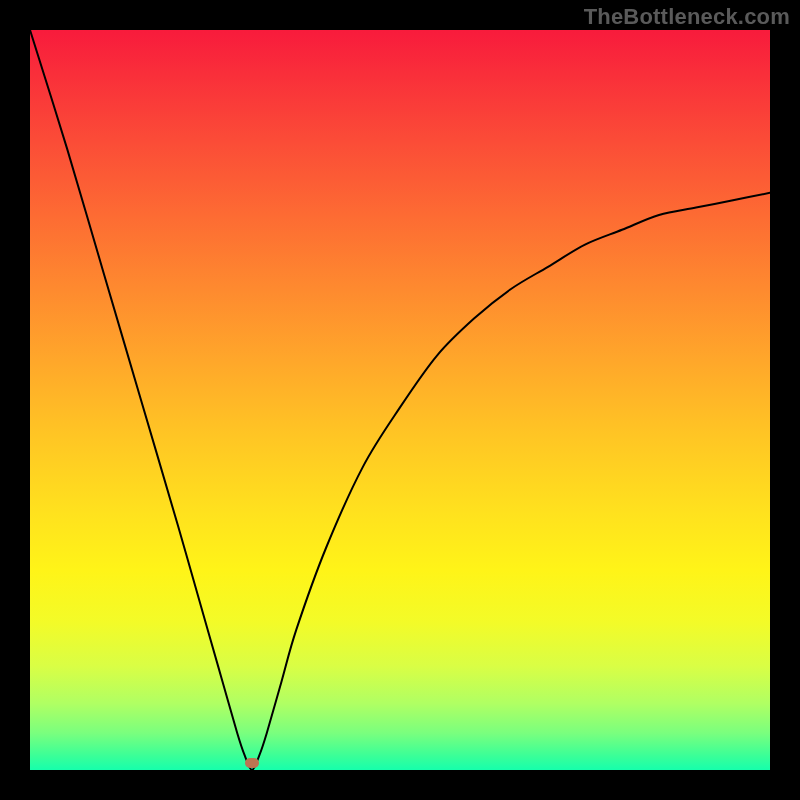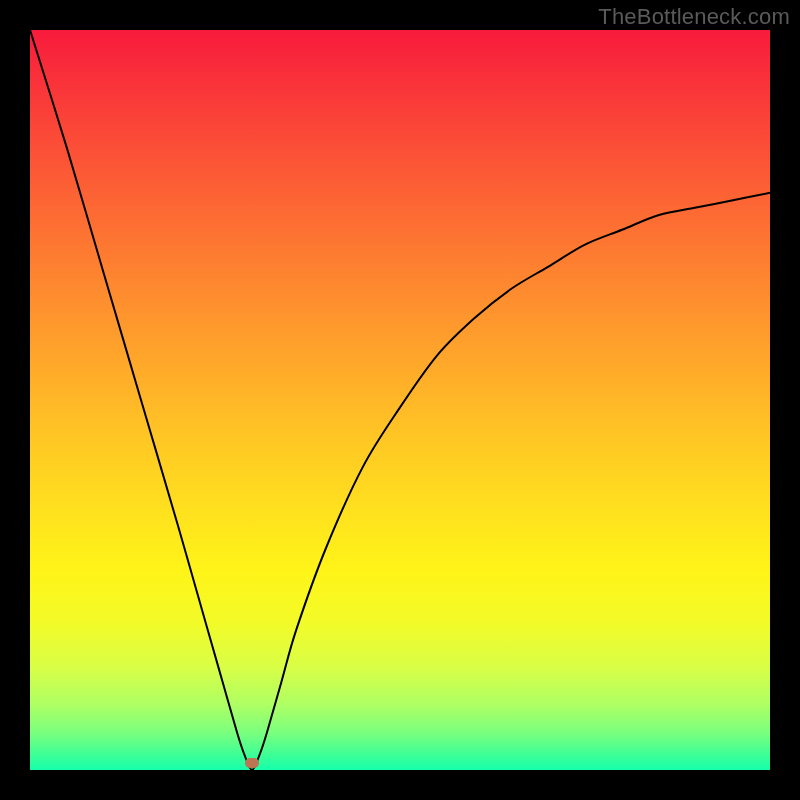--- a/index.html
+++ b/index.html
@@ -18,21 +18,21 @@
     height: 800px;
     box-sizing: border-box;
     background: #000000;
   }
   .watermark {
     position: absolute;
     top: 4px;
     right: 10px;
     color: #5a5a5a;
     font-size: 22px;
-    font-weight: 400;
+    font-weight: 700;
     letter-spacing: 0.2px;
   }
   .plot-area {
     position: absolute;
     left: 30px;
     top: 30px;
     width: 740px;
     height: 740px;
     overflow: hidden;
   }

